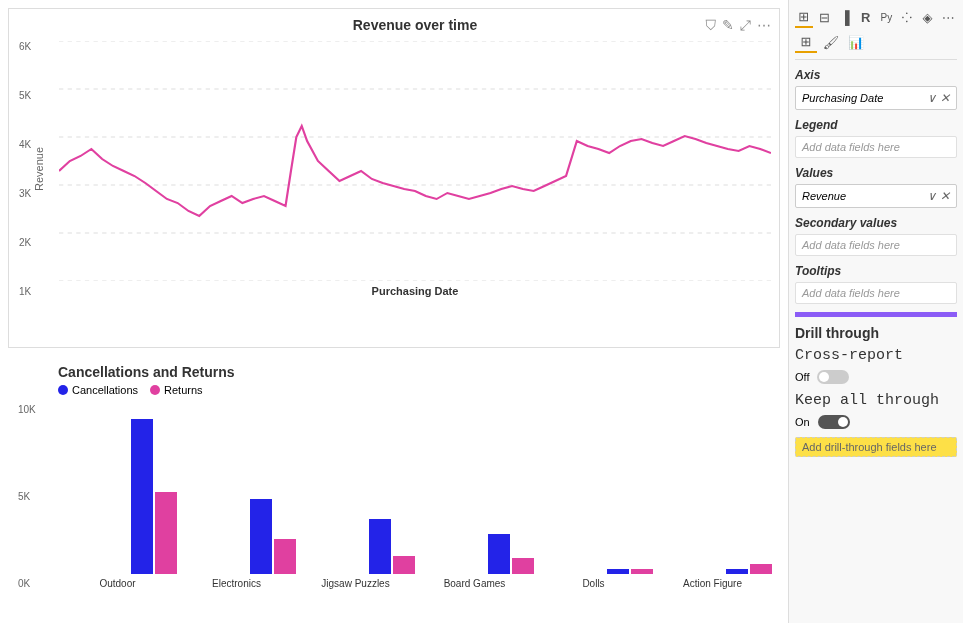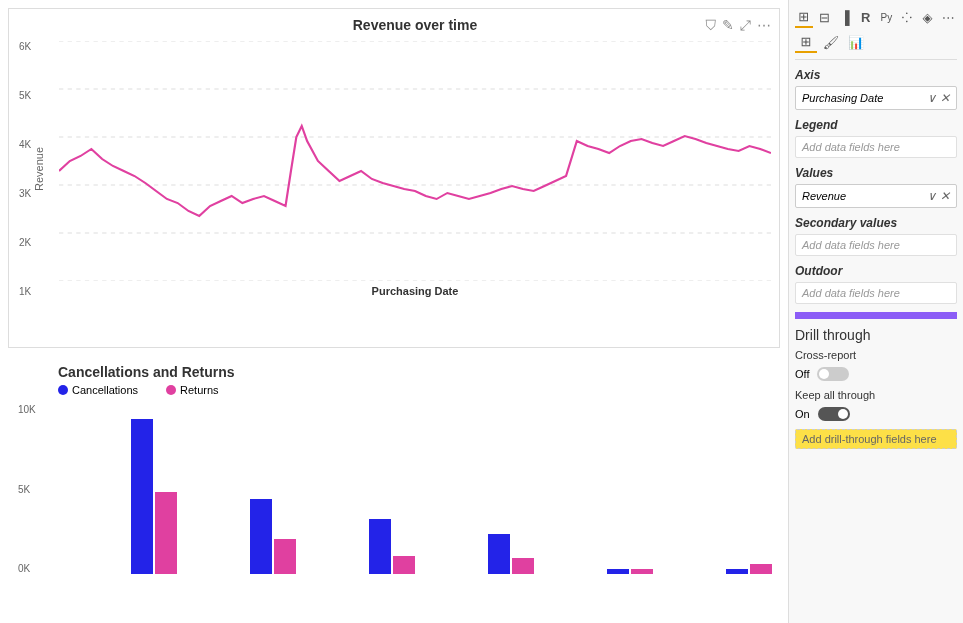--- a/index.html
+++ b/index.html
@@ -11,41 +11,41 @@
     .chart-toolbar { position: absolute; top: 8px; right: 8px; display: flex; gap: 6px; }
     .chart-toolbar span { color: #888; font-size: 14px; cursor: pointer; }
     .chart-area { width: 100%; height: 240px; position: relative; }
     .y-axis-label { position: absolute; left: -42px; top: 50%; transform: translateY(-50%) rotate(-90deg); font-size: 11px; color: #666; white-space: nowrap; }
     .x-axis-label { text-align: center; font-size: 11px; color: #333; font-weight: 600; margin-top: 4px; }
     .y-ticks { position: absolute; left: -40px; top: 0; height: 100%; display: flex; flex-direction: column-reverse; justify-content: space-between; font-size: 10px; color: #666; }
     .x-ticks { display: flex; justify-content: space-around; font-size: 10px; color: #666; margin-top: 4px; }
     
     .bottom-chart { flex: 1; padding: 8px 8px 8px 50px; position: relative; margin-top: 8px; }
     .bottom-title { font-size: 14px; font-weight: 600; color: #333; margin-bottom: 4px; }
-    .legend { display: flex; gap: 28px; font-size: 11px; margin-bottom: 8px; }
+    .legend { display: flex; gap: 12px; font-size: 11px; margin-bottom: 8px; }
     .legend-item { display: flex; align-items: center; gap: 4px; }
     .legend-dot { width: 10px; height: 10px; border-radius: 50%; }
     .bar-chart-area { display: flex; align-items: flex-end; height: 170px; gap: 0; width: 100%; position: relative; }
     .bar-group { display: flex; align-items: flex-end; gap: 2px; flex: 1; justify-content: center; flex-direction: column; }
     .bar-group-inner { display: flex; gap: 2px; align-items: flex-end; }
     .bar { min-width: 18px; }
     .bar-labels { display: flex; width: 100%; margin-top: 4px; }
     .bar-label { flex: 1; text-align: center; font-size: 10px; color: #333; }
     .y-axis-bottom { position: absolute; left: -40px; top: 0; height: 100%; display: flex; flex-direction: column-reverse; justify-content: space-between; font-size: 10px; color: #666; }
     
     .right-panel { width: 175px; border-left: 1px solid #ddd; background: #f8f8f8; padding: 6px; overflow-y: auto; }
     .panel-icon { width: 22px; height: 22px; display: flex; align-items: center; justify-content: center; font-size: 13px; color: #555; cursor: pointer; }
     .panel-section { margin-bottom: 8px; font-style: italic; }
     .panel-section-title { font-size: 12px; font-weight: 600; color: #333; margin-bottom: 4px; }
     .field-box { background: #fff; border: 1px solid #ccc; border-radius: 2px; padding: 4px 6px; font-size: 11px; display: flex; align-items: center; justify-content: space-between; }
     .field-box-placeholder { background: #fff; border: 1px solid #e0e0e0; border-radius: 2px; padding: 4px 6px; font-size: 11px; color: #999; }
     .field-icons { display: flex; gap: 4px; }
     .field-icon { font-size: 12px; color: #666; cursor: pointer; }
-    .drill-through-title { font-size: 14px; font-weight: 400; color: #333; margin: 8px 0 6px 0; border-top: 7px solid #8b5cf6; padding-top: 8px; }
-    .toggle-row { display: flex; align-items: center; justify-content: space-between; margin-bottom: 6px; font-size: 11px; color: #333; }
+    .drill-through-title { font-size: 14px; font-weight: 700; color: #333; margin: 8px 0 6px 0; border-top: 5px solid #8b5cf6; padding-top: 8px; }
+    .toggle-row { display: flex; align-items: center; justify-content: space-between; margin-bottom: 6px; font-size: 15px; color: #333; font-family: Liberation Mono, monospace; }
     .toggle { display: flex; align-items: center; gap: 4px; }
     .toggle-track { width: 32px; height: 14px; border-radius: 7px; position: relative; display: flex; align-items: center; padding: 0 2px; }
     .toggle-thumb { width: 10px; height: 10px; border-radius: 50%; background: #fff; }
     .add-fields-btn { font-size: 11px; color: #666; border: 1px dashed #ccc; background: #fde047; padding: 3px 6px; cursor: pointer; border-radius: 2px; width: 100%; text-align: left; }
     .icon-row-top { display: flex; gap: 3px; margin-bottom: 3px; }
     .underline-icon { border-bottom: 2px solid #e8a000; width: 22px; }
   </style>
 </head>
 <body>
 
@@ -153,20 +153,28 @@
           </div>
         </div>
 
         <div class="bar-group">
           <div class="bar-group-inner">
             <div class="bar" style="height:5px;background:#2323e8;width:22px;"></div>
             <div class="bar" style="height:10px;background:#e040a0;width:22px;"></div>
           </div>
         </div>
       </div>
+      <div class="bar-labels">
+        <span class="bar-label">Outdoor</span>
+        <span class="bar-label">Electronics</span>
+        <span class="bar-label">Jigsaw Puzzles</span>
+        <span class="bar-label">Board Games</span>
+        <span class="bar-label">Dolls</span>
+        <span class="bar-label">Action Figure</span>
+      </div>
     </div>
   </div>
 </div>
 
 <div class="right-panel">
   
   <div class="icon-row-top">
     <div class="panel-icon underline-icon" title="Table">⊞</div>
     <div class="panel-icon" title="Grid">⊟</div>
     <div class="panel-icon" title="Bar">▐</div>
@@ -213,21 +221,21 @@
   </div>
 
   
   <div class="panel-section">
     <div class="panel-section-title">Secondary values</div>
     <div class="field-box-placeholder">Add data fields here</div>
   </div>
 
   
   <div class="panel-section">
-    <div class="panel-section-title">Outdoor</div>
+    <div class="panel-section-title">Tooltips</div>
     <div class="field-box-placeholder">Add data fields here</div>
   </div>
 
   
   <div class="drill-through-title">Drill through</div>
 
   
   <div class="toggle-row">
     <span>Cross-report</span>
   </div>

